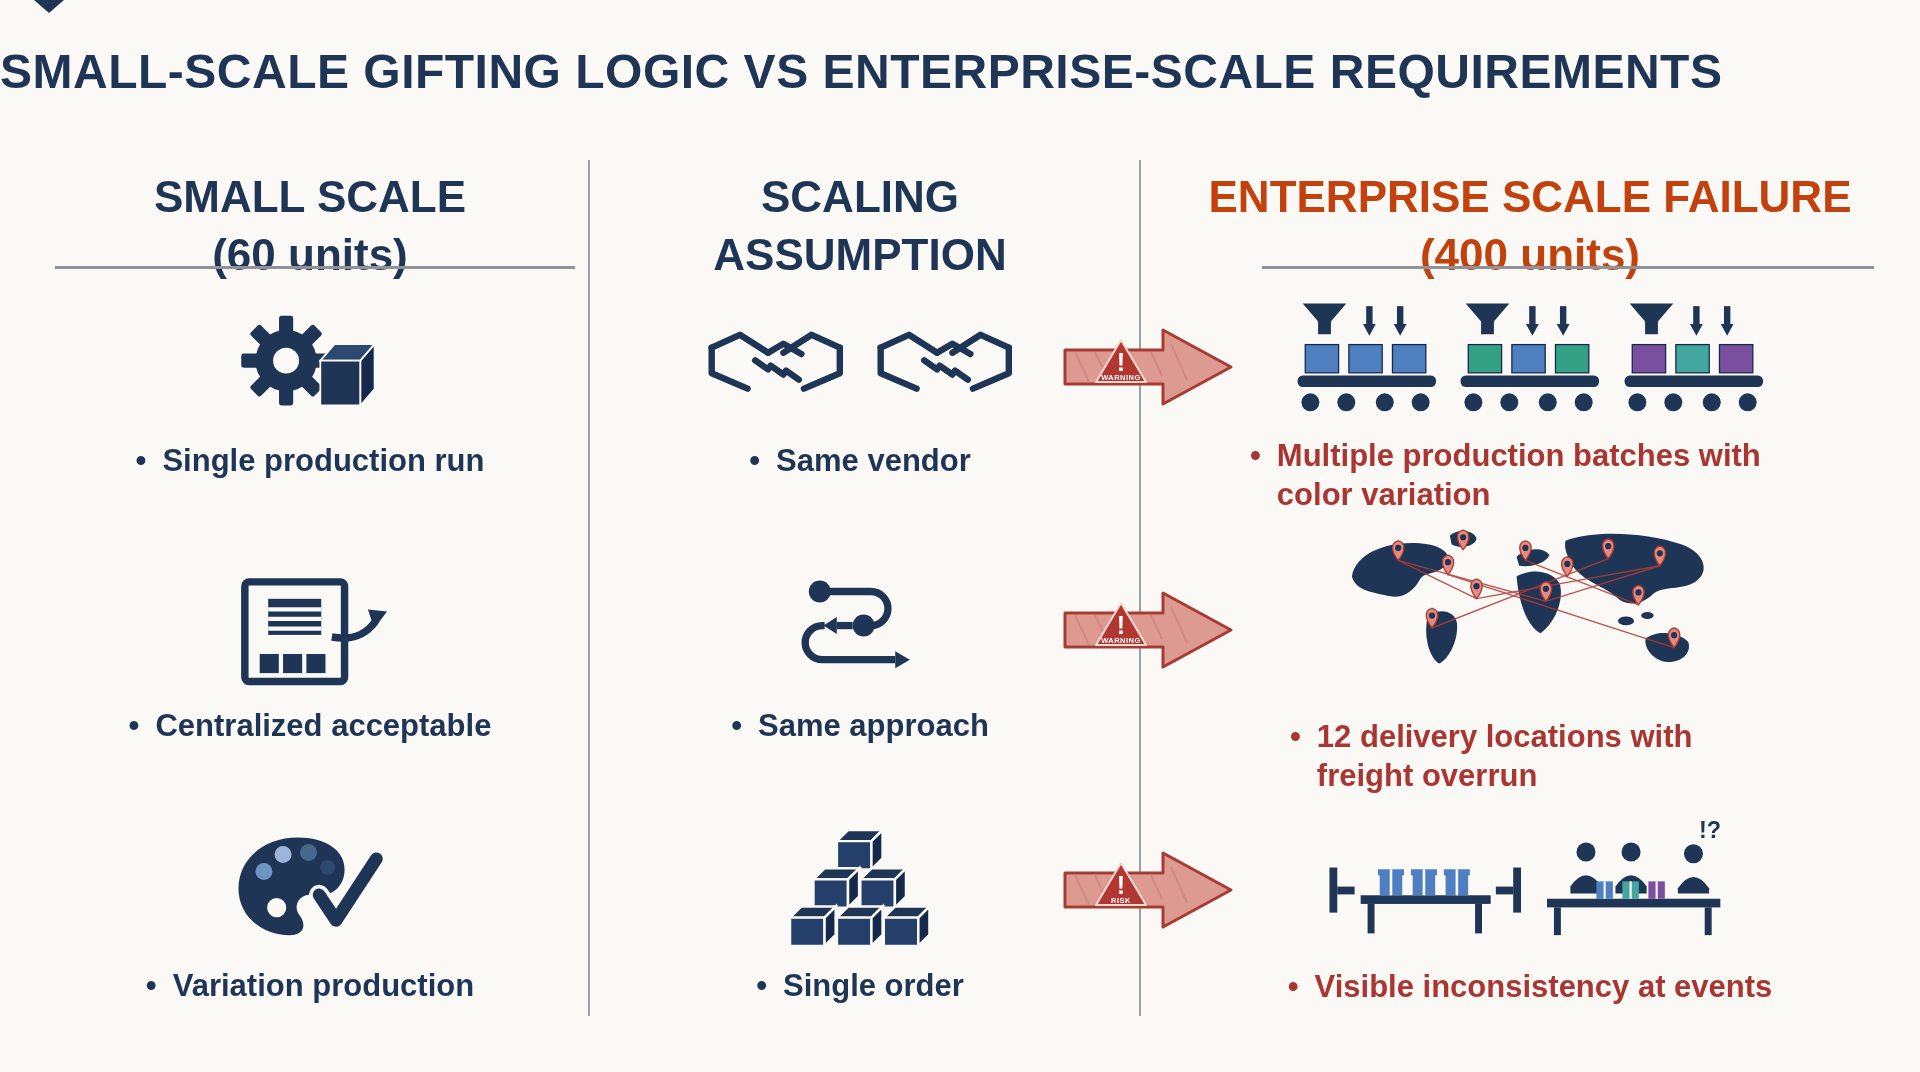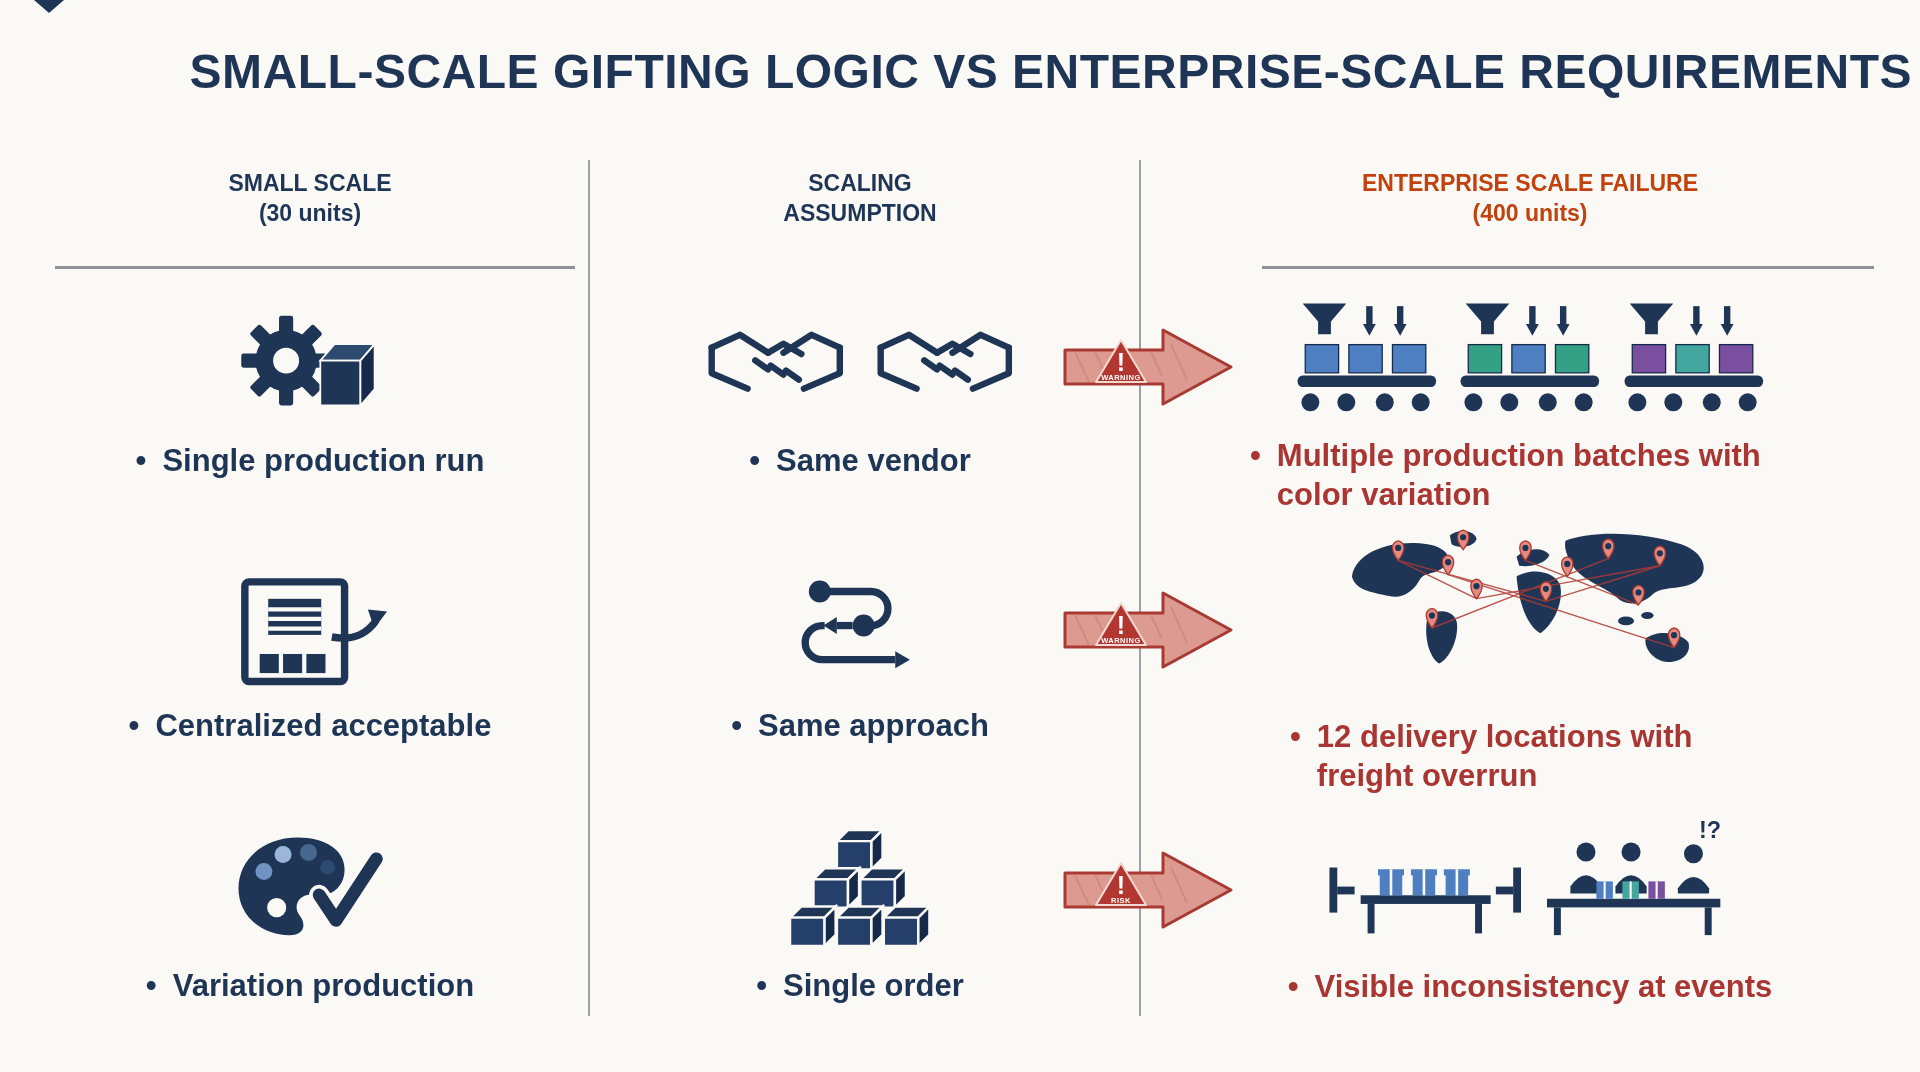--- a/index.html
+++ b/index.html
@@ -1,20 +1,20 @@
 <!DOCTYPE html>
 <html><head>
 <meta charset="utf-8">
 <style>
   html,body{margin:0;padding:0;}
   body{font-family:"Liberation Sans",sans-serif;background:#e9e7e3;}
   .canvas{position:relative;width:1920px;height:1072px;background:#faf9f6;overflow:hidden;margin:0 auto;}
-  .title{position:absolute;top:44px;left:0;right:8px;text-align:right;font-size:48px;font-weight:800;color:#1f3555;letter-spacing:.5px;}
+  .title{position:absolute;top:44px;left:0;right:16px;text-align:left;font-size:48px;font-weight:800;color:#1f3555;letter-spacing:.5px;}
   .corner-mark{position:absolute;top:0;left:34px;width:30px;height:13px;background:#1f3555;clip-path:polygon(0 0,100% 0,50% 100%);}
-  .col-header{position:absolute;text-align:center;font-weight:800;font-size:23px;line-height:1.32;color:#1f3555;}
+  .col-header{position:absolute;text-align:center;font-weight:800;font-size:44px;line-height:1.32;color:#1f3555;}
   .col-header.failure{color:#c2410c;}
   .hline{position:absolute;height:3px;background:#8f9399;top:266px;}
   .vline{position:absolute;width:2px;background:#9aa0a8;top:160px;height:856px;}
   .cell{position:absolute;display:flex;flex-direction:column;align-items:center;}
   .ic-wrap{display:flex;align-items:center;justify-content:center;gap:26px;}
   .item-label{margin-top:12px;font-size:31px;font-weight:700;color:#1f3555;display:flex;gap:16px;align-items:flex-start;line-height:1.25;}
   .item-label .bullet{flex:0 0 auto;}
   .item-label.failure{color:#a93632;max-width:560px;text-align:left;}
   .arrow{position:absolute;left:1063px;width:172px;height:86px;}
   svg{display:block;}
@@ -24,21 +24,21 @@
 <body>
 
 <div class="canvas">
 
   <div class="corner-mark"></div>
 
   <div class="title">SMALL-SCALE GIFTING LOGIC VS ENTERPRISE-SCALE REQUIREMENTS</div>
 
   <div class="col-header" style="left:40px;width:540px;top:168px;">
     <div>SMALL SCALE</div>
-    <div>(30 units)</div>
+    <div>(60 units)</div>
   </div>
   <div class="col-header" style="left:620px;width:480px;top:168px;">
     <div>SCALING</div>
     <div>ASSUMPTION</div>
   </div>
   <div class="col-header failure" style="left:1180px;width:700px;top:168px;">
     <div>ENTERPRISE SCALE FAILURE</div>
     <div>(400 units)</div>
   </div>
 

